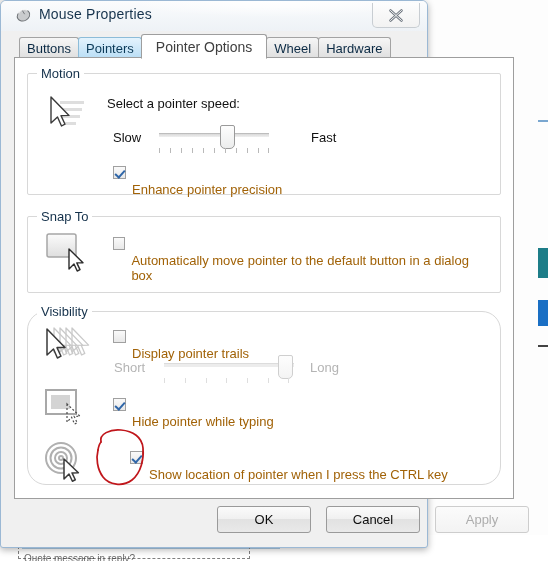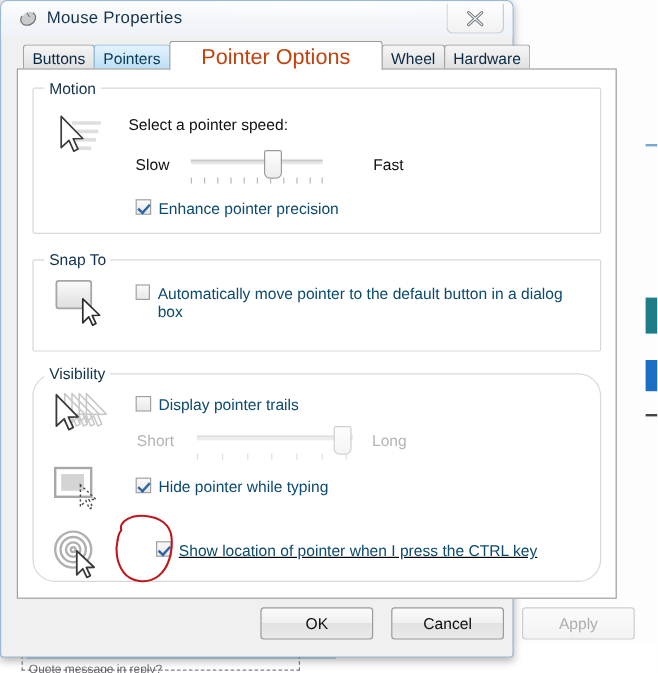--- a/index.html
+++ b/index.html
@@ -68,23 +68,23 @@
     font-size:13px;color:#0b2a44;
     background:linear-gradient(180deg,#f6f6f6,#dfdfdf);
     border:1px solid #a3a3a3;border-bottom:none;
     border-radius:3px 3px 0 0;box-sizing:border-box;
   }
   .tab.hover{
     background:linear-gradient(180deg,#e4f3fd,#badef5);
     border-color:#8dbcd8;color:#0b3a58;
   }
   .tab.active{
-    height:25px;line-height:25px;font-size:18px;padding:0 26px;
+    height:25px;line-height:25px;font-size:14px;padding:0 14px;
     background:#ffffff;border:1px solid #9e9e9e;border-bottom:1px solid #ffffff;
-    position:relative;z-index:3;margin-bottom:-1px;color:#c2410c;
+    position:relative;z-index:3;margin-bottom:-1px;color:#404040;
   }
   .tabpage{
     position:relative;background:#ffffff;border:1px solid #9e9e9e;
     height:442px;box-sizing:border-box;
   }
 
   
   .group{position:absolute;border:1px solid #d8d8d8;border-radius:2px;}
   .group-title{
     position:absolute;top:-8px;left:9px;background:#ffffff;padding:0 4px;
@@ -97,21 +97,21 @@
   .cb{
     display:inline-block;width:13px;height:13px;vertical-align:-2px;
     border:1px solid #a0a0a0;background:linear-gradient(180deg,#fafafa,#e8e8e8);
     position:relative;box-sizing:border-box;margin-right:6px;
   }
   .cb.checked:after{
     content:"";position:absolute;left:3px;top:1px;width:4px;height:8px;
     border:solid #2f66a8;border-width:0 2px 2px 0;transform:rotate(42deg);
   }
   .cbline{display:flex;align-items:flex-start;}
-  .cbline .cbtext{font-size:13px;color:#0c4a6e;line-height:15px;}
+  .cbline .cbtext{font-size:13px;color:#a16207;line-height:15px;margin-top:16px;}
 
   
   .slider{position:absolute;height:22px;}
   .strack{position:absolute;top:7px;left:0;right:0;height:3px;
     background:linear-gradient(180deg,#d9d9d9,#efefef);
     border-top:1px solid #bdbdbd;}
   .strack.dim{background:#ececec;border-top-color:#dcdcdc;}
   .sthumb{
     position:absolute;top:-1px;width:13px;height:22px;
     background:linear-gradient(180deg,#fdfdfd,#eceded);
@@ -305,21 +305,21 @@
         <svg class="illus" style="left:14px;top:128px;width:52px;height:42px;" viewBox="0 0 52 42">
           <g fill="none" stroke="#b0b0b0" stroke-width="2">
             <circle cx="19" cy="18" r="15"></circle>
             <circle cx="19" cy="18" r="10.5"></circle>
             <circle cx="19" cy="18" r="6"></circle>
             <circle cx="19" cy="18" r="2"></circle>
           </g>
           <path d="M22 19 L22 39 L27 34 L30.4 41.2 L33.3 39.8 L30 32.9 L36.4 32.7 Z" fill="#ffffff" stroke="#3a3a3a" stroke-width="1.5" stroke-linejoin="round"></path>
         </svg>
 
-        <div class="cbline" style="position:absolute;left:102px;top:139px;text-decoration:underline;">
+        <div class="cbline" style="position:absolute;left:102px;top:139px;">
           <span class="cb checked"></span>
           <span class="cbtext">Show location of pointer when I press the CTRL key</span>
         </div>
       </div>
 
     </div>
   </div>
 
   <div class="btnrow">
     <div class="btn" style="left:203px;">OK</div>

